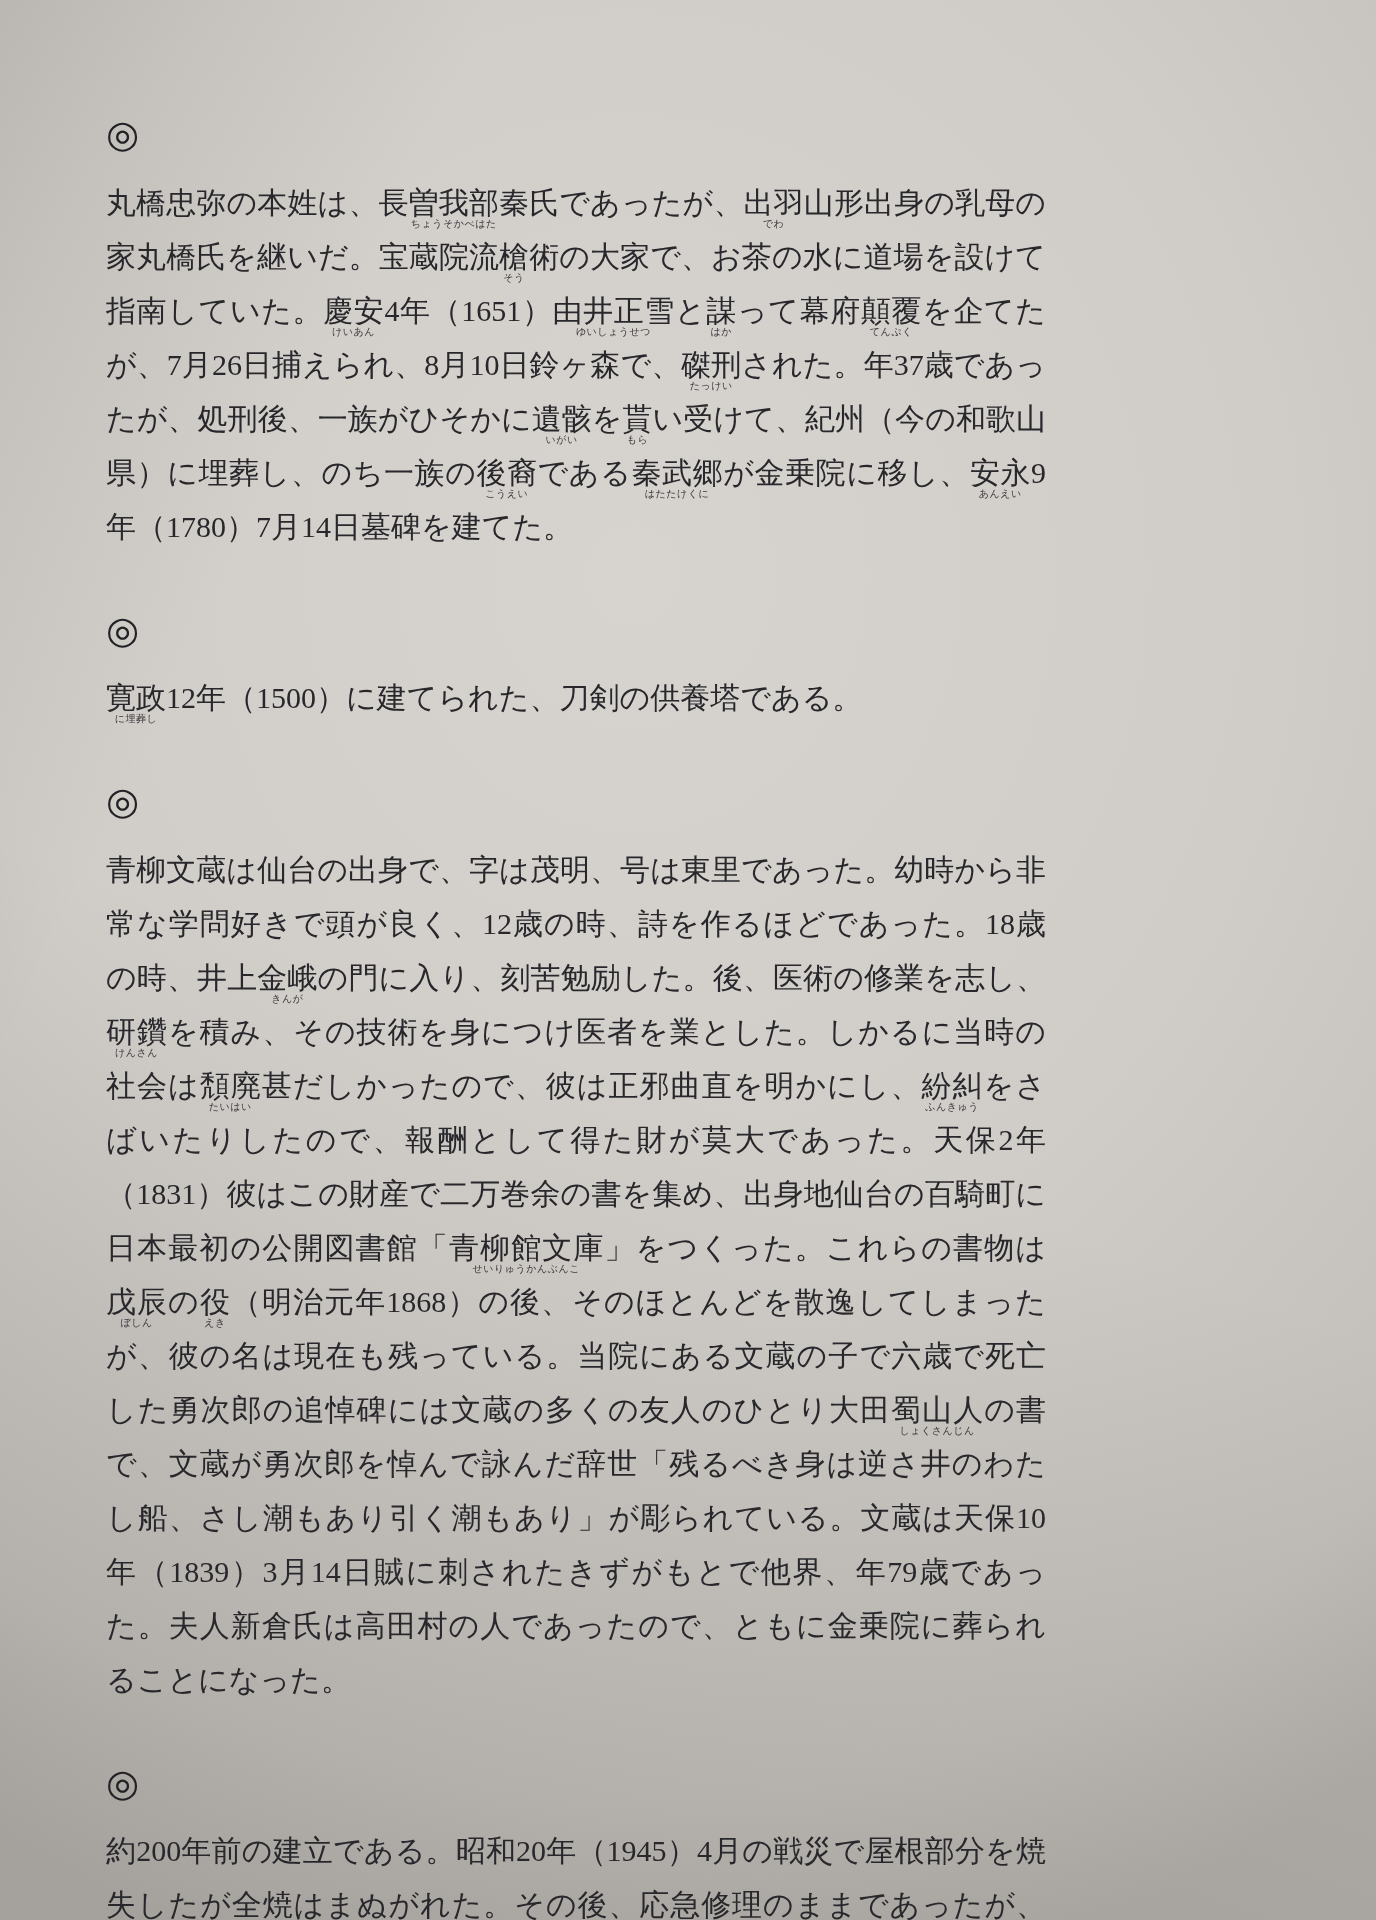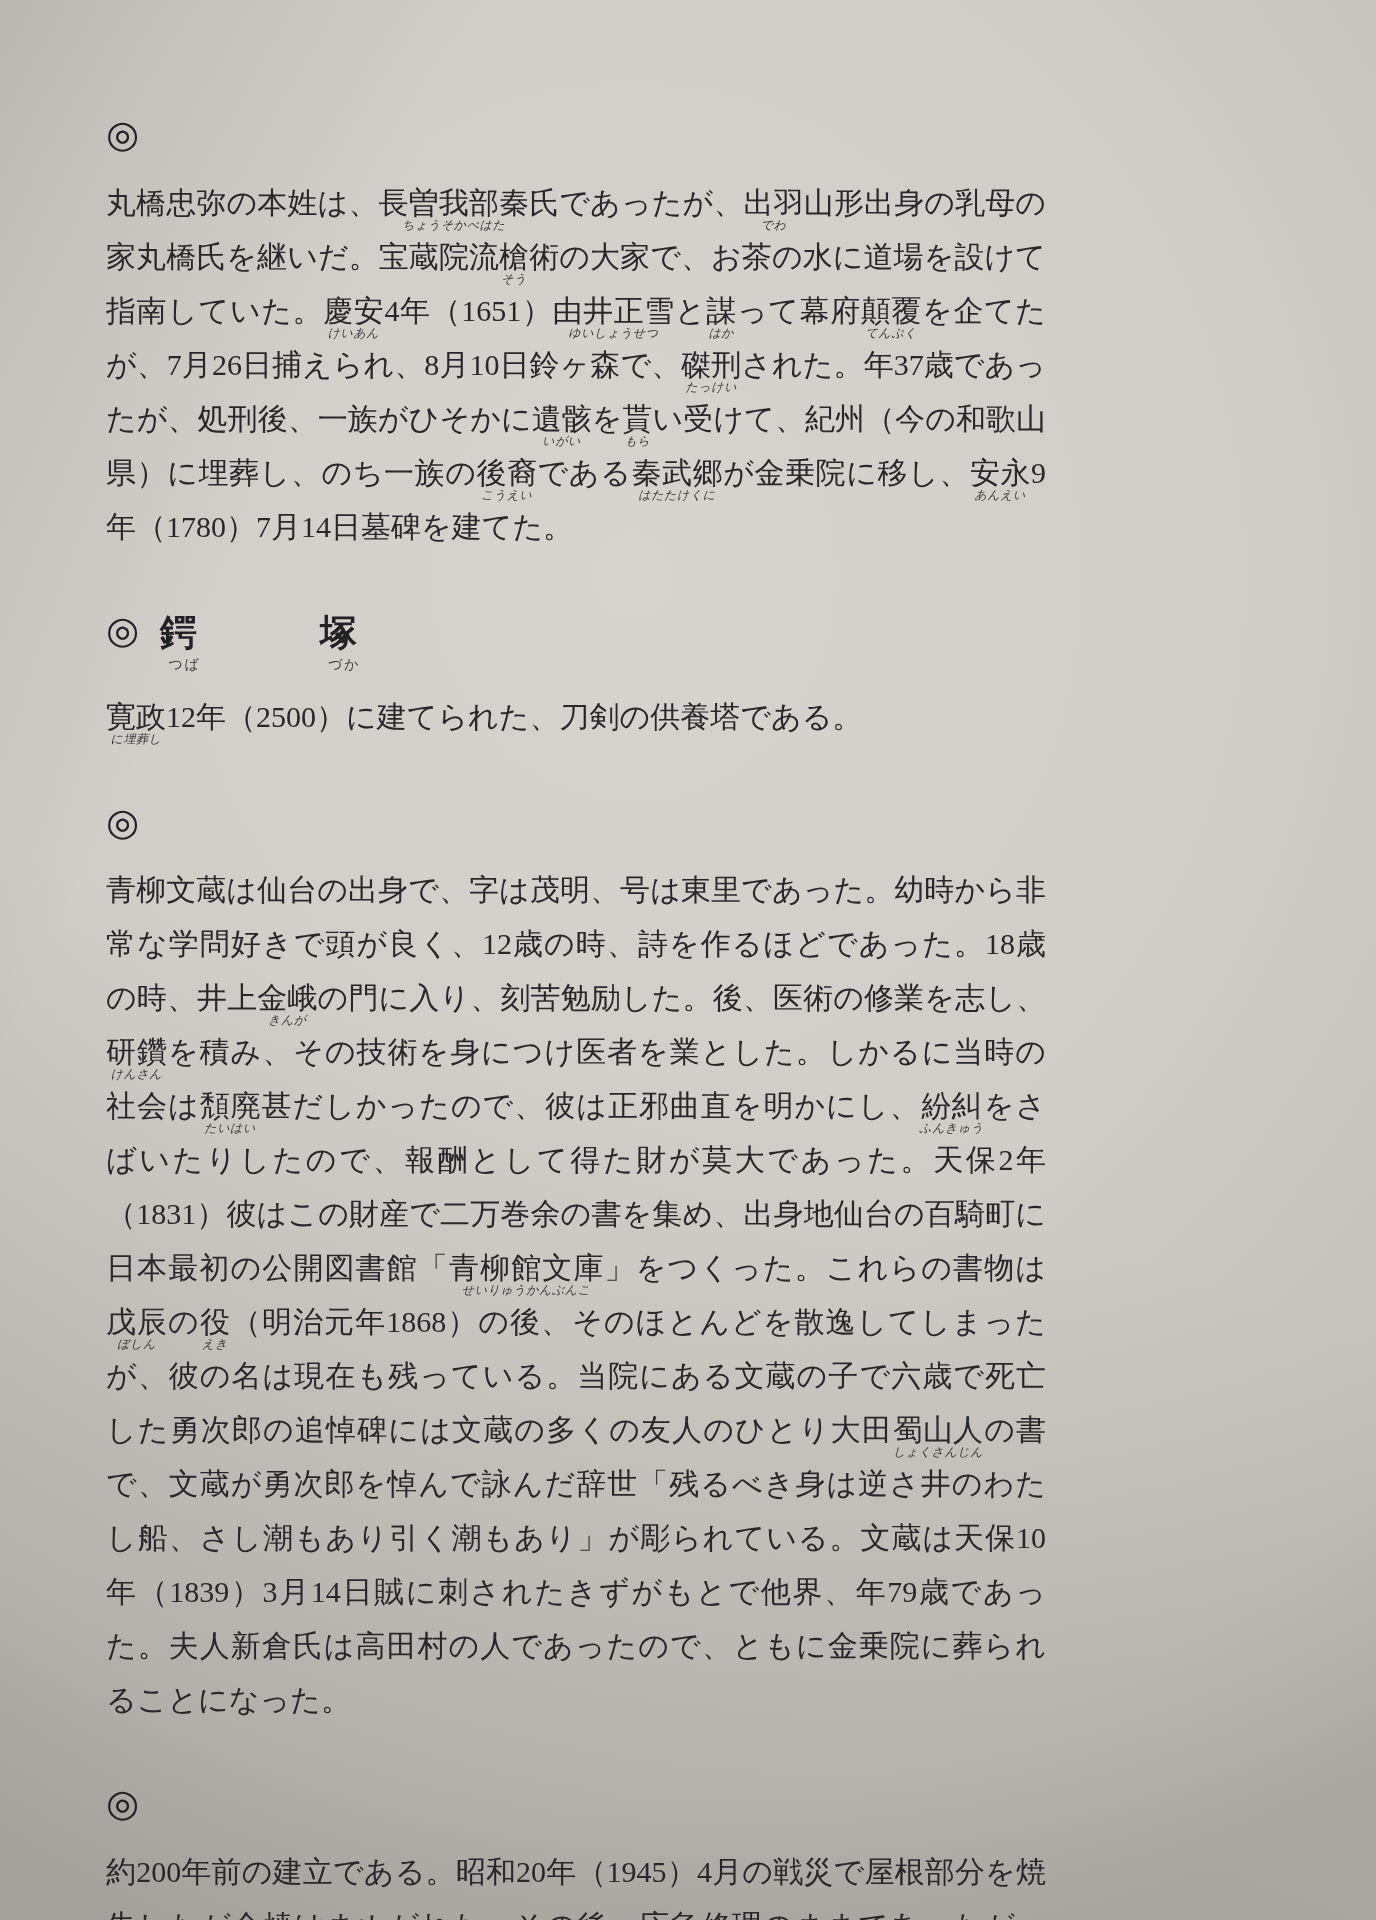--- a/index.html
+++ b/index.html
@@ -54,45 +54,43 @@
   p.body {
     margin: 0;
     font-size: 30px;
     line-height: 54px;
     text-align: justify;
     text-align-last: left;
     color: #28282c;
   }
   ruby { ruby-position: under; ruby-align: center; }
   p.body ruby rt {
-    font-size: 12px;
+    font-size: 10px;
     line-height: 1;
     letter-spacing: 0.05em;
     color: #38383c;
-    font-style: italic;
   }
   .hgap { display: inline-block; }
 </style>
 </head>
 <body>
 
 <div class="paper">
   <div id="doc">
       <section>
         <h2 class="heading">
           <span class="marker">◎</span>
         </h2>
         <p class="body"><span>丸橋忠弥の本姓は、</span><ruby>長曽我部秦<rt>ちょうそかべはた</rt></ruby><span>氏であったが、</span><ruby>出羽<rt>でわ</rt></ruby><span>山形出身の乳母の家丸橋氏を継いだ。宝蔵院流</span><ruby>槍<rt>そう</rt></ruby><span>術の大家で、お茶の水に道場を設けて指南していた。</span><ruby>慶安<rt>けいあん</rt></ruby><span>4年（1651）</span><ruby>由井正雪<rt>ゆいしょうせつ</rt></ruby><span>と</span><ruby>謀<rt>はか</rt></ruby><span>って幕府</span><ruby>顛覆<rt>てんぷく</rt></ruby><span>を企てたが、7月26日捕えられ、8月10日鈴ヶ森で、</span><ruby>磔刑<rt>たっけい</rt></ruby><span>された。年37歳であったが、処刑後、一族がひそかに</span><ruby>遺骸<rt>いがい</rt></ruby><span>を</span><ruby>貰<rt>もら</rt></ruby><span>い受けて、紀州（今の和歌山県）に埋葬し、のち一族の</span><ruby>後裔<rt>こうえい</rt></ruby><span>である</span><ruby>秦武郷<rt>はたたけくに</rt></ruby><span>が金乗院に移し、</span><ruby>安永<rt>あんえい</rt></ruby><span>9年（1780）7月14日墓碑を建てた。</span></p>
       </section>
       <section>
         <h2 class="heading">
           <span class="marker">◎</span>
-          <span><ruby>鍔<rt>つば</rt></ruby><span class="hgap" style="width: 3em;"></span><ruby>塚<rt>づか</rt></ruby></span>
         </h2>
-        <p class="body"><ruby>寛政<rt>に埋葬し</rt></ruby><span>12年（2500）に建てられた、刀剣の供養塔である。</span></p>
+        <p class="body"><ruby>寛政<rt>に埋葬し</rt></ruby><span>12年（1500）に建てられた、刀剣の供養塔である。</span></p>
       </section>
       <section>
         <h2 class="heading">
           <span class="marker">◎</span>
         </h2>
         <p class="body"><span>青柳文蔵は仙台の出身で、字は茂明、号は東里であった。幼時から非常な学問好きで頭が良く、12歳の時、詩を作るほどであった。18歳の時、井上</span><ruby>金峨<rt>きんが</rt></ruby><span>の門に入り、刻苦勉励した。後、医術の修業を志し、</span><ruby>研鑽<rt>けんさん</rt></ruby><span>を積み、その技術を身につけ医者を業とした。しかるに当時の社会は</span><ruby>頽廃<rt>たいはい</rt></ruby><span>甚だしかったので、彼は正邪曲直を明かにし、</span><ruby>紛糾<rt>ふんきゅう</rt></ruby><span>をさばいたりしたので、報酬として得た財が莫大であった。天保2年（1831）彼はこの財産で二万巻余の書を集め、出身地仙台の百騎町に日本最初の公開図書館「</span><ruby>青柳館文庫<rt>せいりゅうかんぶんこ</rt></ruby><span>」をつくった。これらの書物は</span><ruby>戊辰<rt>ぼしん</rt></ruby><span>の</span><ruby>役<rt>えき</rt></ruby><span>（明治元年1868）の後、そのほとんどを散逸してしまったが、彼の名は現在も残っている。当院にある文蔵の子で六歳で死亡した勇次郎の追悼碑には文蔵の多くの友人のひとり大田</span><ruby>蜀山人<rt>しょくさんじん</rt></ruby><span>の書で、文蔵が勇次郎を悼んで詠んだ辞世「残るべき身は逆さ井のわたし船、さし潮もあり引く潮もあり」が彫られている。文蔵は天保10年（1839）3月14日賊に刺されたきずがもとで他界、年79歳であった。夫人新倉氏は高田村の人であったので、ともに金乗院に葬られることになった。</span></p>
       </section>
       <section>
         <h2 class="heading">
           <span class="marker">◎</span>

